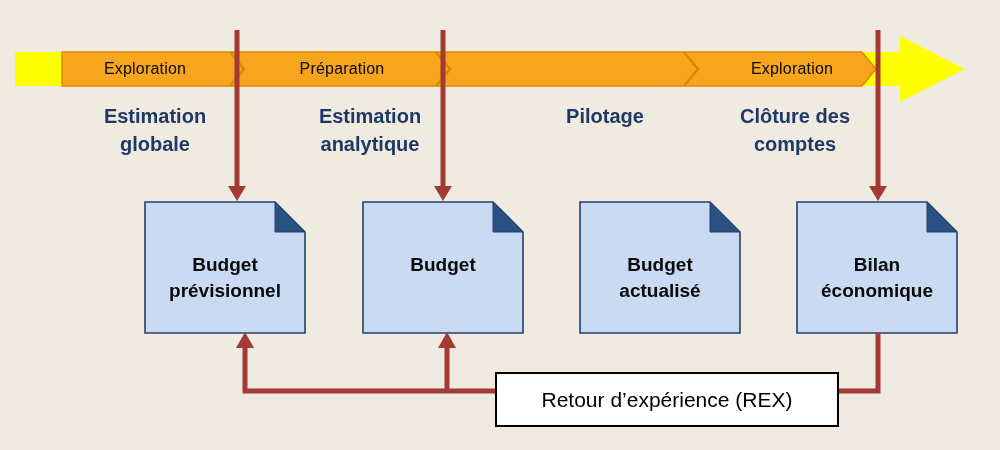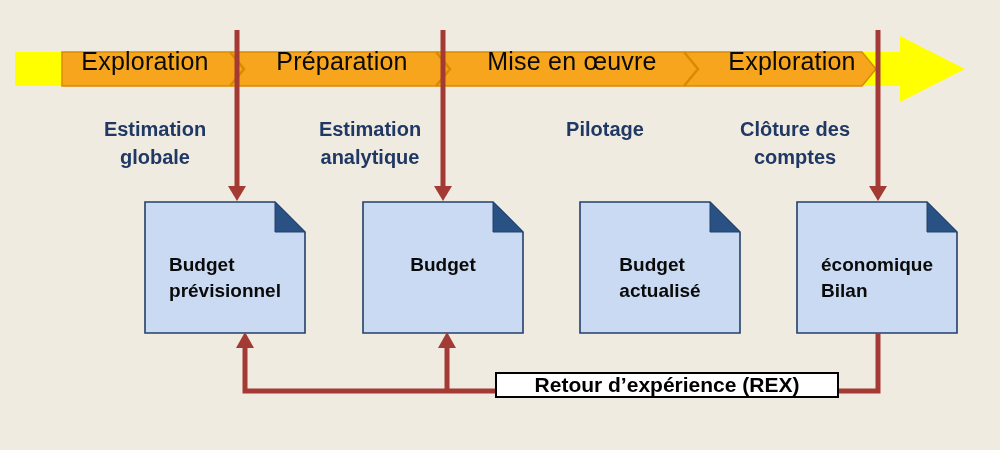--- a/index.html
+++ b/index.html
@@ -10,39 +10,39 @@
   }
   svg.layer{position:absolute;left:0;top:0;}
   .seg-band{fill:var(--orange,#f6a51c);stroke:var(--orange-edge,#d98b00);stroke-width:1.5;}
   .chev{fill:none;stroke:var(--orange-edge,#d98b00);stroke-width:2.5;}
   .ybar{fill:var(--yellow,#ffff00);}
   .redline{fill:none;stroke:var(--red,#a33b34);stroke-width:5;}
   .redhead{fill:var(--red,#a33b34);}
   .docpage{fill:var(--doc-fill,#c9daf2);stroke:var(--doc-border,#23406b);stroke-width:1.6;}
   .docfold{fill:var(--fold,#2a5183);stroke:var(--doc-border,#23406b);stroke-width:1;}
   .phase-label{
-    position:absolute;top:61px;transform:translate(-50%,-50%);
-    font-size:25px;color:#0a0a0a;white-space:nowrap;letter-spacing:.2px;
+    position:absolute;top:69px;transform:translate(-50%,-50%);
+    font-size:16px;color:#0a0a0a;white-space:nowrap;letter-spacing:.2px;
   }
   .stage-label{
     position:absolute;top:102px;transform:translateX(-50%);
     text-align:center;font-weight:bold;font-size:20px;line-height:28px;
-    color:var(--navy,#1f3864);white-space:nowrap;margin-top:13px;
+    color:var(--navy,#1f3864);white-space:nowrap;
   }
   .doc-label{
     position:absolute;top:252px;transform:translateX(-50%);
-    text-align:left;font-weight:bold;font-size:19px;line-height:26px;
+    text-align:center;font-weight:bold;font-size:19px;line-height:26px;
     color:#0a0a0a;white-space:nowrap;
   }
   .l{display:block;}
   .rex-box{
-    position:absolute;left:495px;top:372px;width:344px;height:26px;
+    position:absolute;left:495px;top:372px;width:344px;height:55px;
     background:var(--rex-bg,#ffffff);border:2px solid var(--rex-border,#000);
     box-sizing:border-box;display:flex;align-items:center;justify-content:center;
-    font-weight:bold;font-size:21px;color:#000;white-space:nowrap;z-index:3;
+    font-weight:normal;font-size:21px;color:#000;white-space:nowrap;z-index:3;
   }
 </style>
 </head>
 <body>
 
 <div class="canvas">
 
   <svg class="layer" width="1000" height="450" viewBox="0 0 1000 450">
 
     <rect class="ybar" x="15" y="52" width="887" height="34"></rect>
@@ -87,21 +87,20 @@
       <path class="redline" d="M878,333 L878,391 L836,391"></path>
       <path class="redline" d="M497,391 L245,391 L245,346"></path>
       <path class="redline" d="M447,391 L447,346"></path>
       <polygon class="redhead" points="236,348 254,348 245,332"></polygon>
       <polygon class="redhead" points="438,348 456,348 447,332"></polygon>
     </g>
   </svg>
 
   <div class="phase-label" style="left:145px">Exploration</div>
   <div class="phase-label" style="left:342px">Préparation</div>
-  <div class="phase-label" style="left:572px">Mise en œuvre</div>
   <div class="phase-label" style="left:792px">Exploration</div>
 
   <div class="stage-label" style="left:155px">
     <span class="l">Estimation</span>
     <span class="l">globale</span>
   </div>
   <div class="stage-label" style="left:370px">
     <span class="l">Estimation</span>
     <span class="l">analytique</span>
   </div>
@@ -118,19 +117,19 @@
     <span class="l">prévisionnel</span>
   </div>
   <div class="doc-label" style="left:443px">
     <span class="l">Budget</span>
   </div>
   <div class="doc-label" style="left:660px">
     <span class="l">Budget</span>
     <span class="l">actualisé</span>
   </div>
   <div class="doc-label" style="left:877px">
+    <span class="l">Bilan</span>
     <span class="l">économique</span>
-    <span class="l">Bilan</span>
   </div>
 
   <div class="rex-box">Retour d’expérience (REX)</div>
 
 </div>
 
 </body></html>

